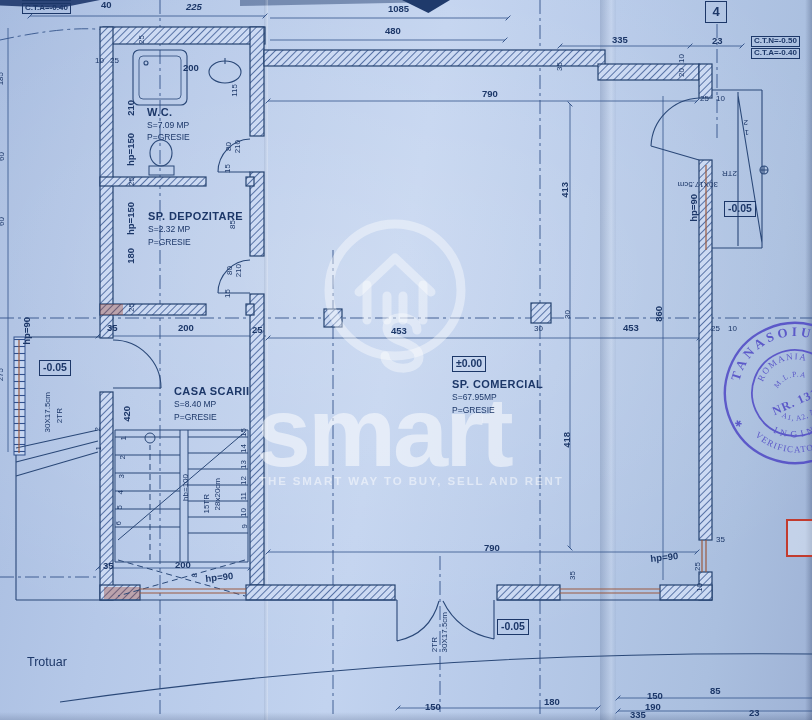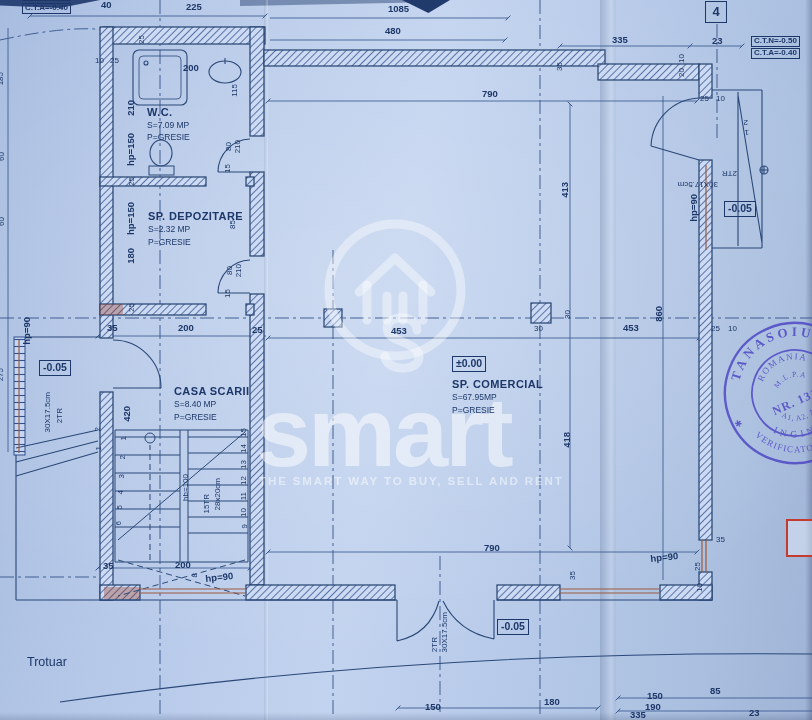--- a/index.html
+++ b/index.html
@@ -239,21 +239,21 @@
         <textPath href="#arcCat" startOffset="6%">A1, A2, A3</textPath>
       </text>
       <text x="27" y="91" font-size="9">✱</text>
     </g>
   </svg>
 
   <div id="labels">
       <div class="lbl boxed sm" style="left: 22px; top: -10px;">C.T.N=-0.50</div>
       <div class="lbl boxed sm" style="left: 22px; top: 3px;">C.T.A=-0.40</div>
       <div class="lbl" style="left: 101px; top: 0px;">40</div>
-      <div class="lbl" style="left: 186px; top: 2px;">225</div>
+      <div class="lbl" style="left: 186px; top: 2px; font-style: italic;">225</div>
       <div class="lbl" style="left: 388px; top: 4px;">1085</div>
       <div class="lbl" style="left: 385px; top: 26px;">480</div>
       <div class="lbl bubble" style="left: 705px; top: 1px;">4</div>
       <div class="lbl" style="left: 612px; top: 35px;">335</div>
       <div class="lbl" style="left: 712px; top: 36px;">23</div>
       <div class="lbl boxed sm" style="left: 751px; top: 36px;">C.T.N=-0.50</div>
       <div class="lbl boxed sm" style="left: 751px; top: 48px;">C.T.A=-0.40</div>
       <div class="lbl t v" style="left: 556px; top: 62px;">35</div>
       <div class="lbl t v" style="left: 678px; top: 54px;">10</div>
       <div class="lbl t v" style="left: 678px; top: 68px;">20</div>

